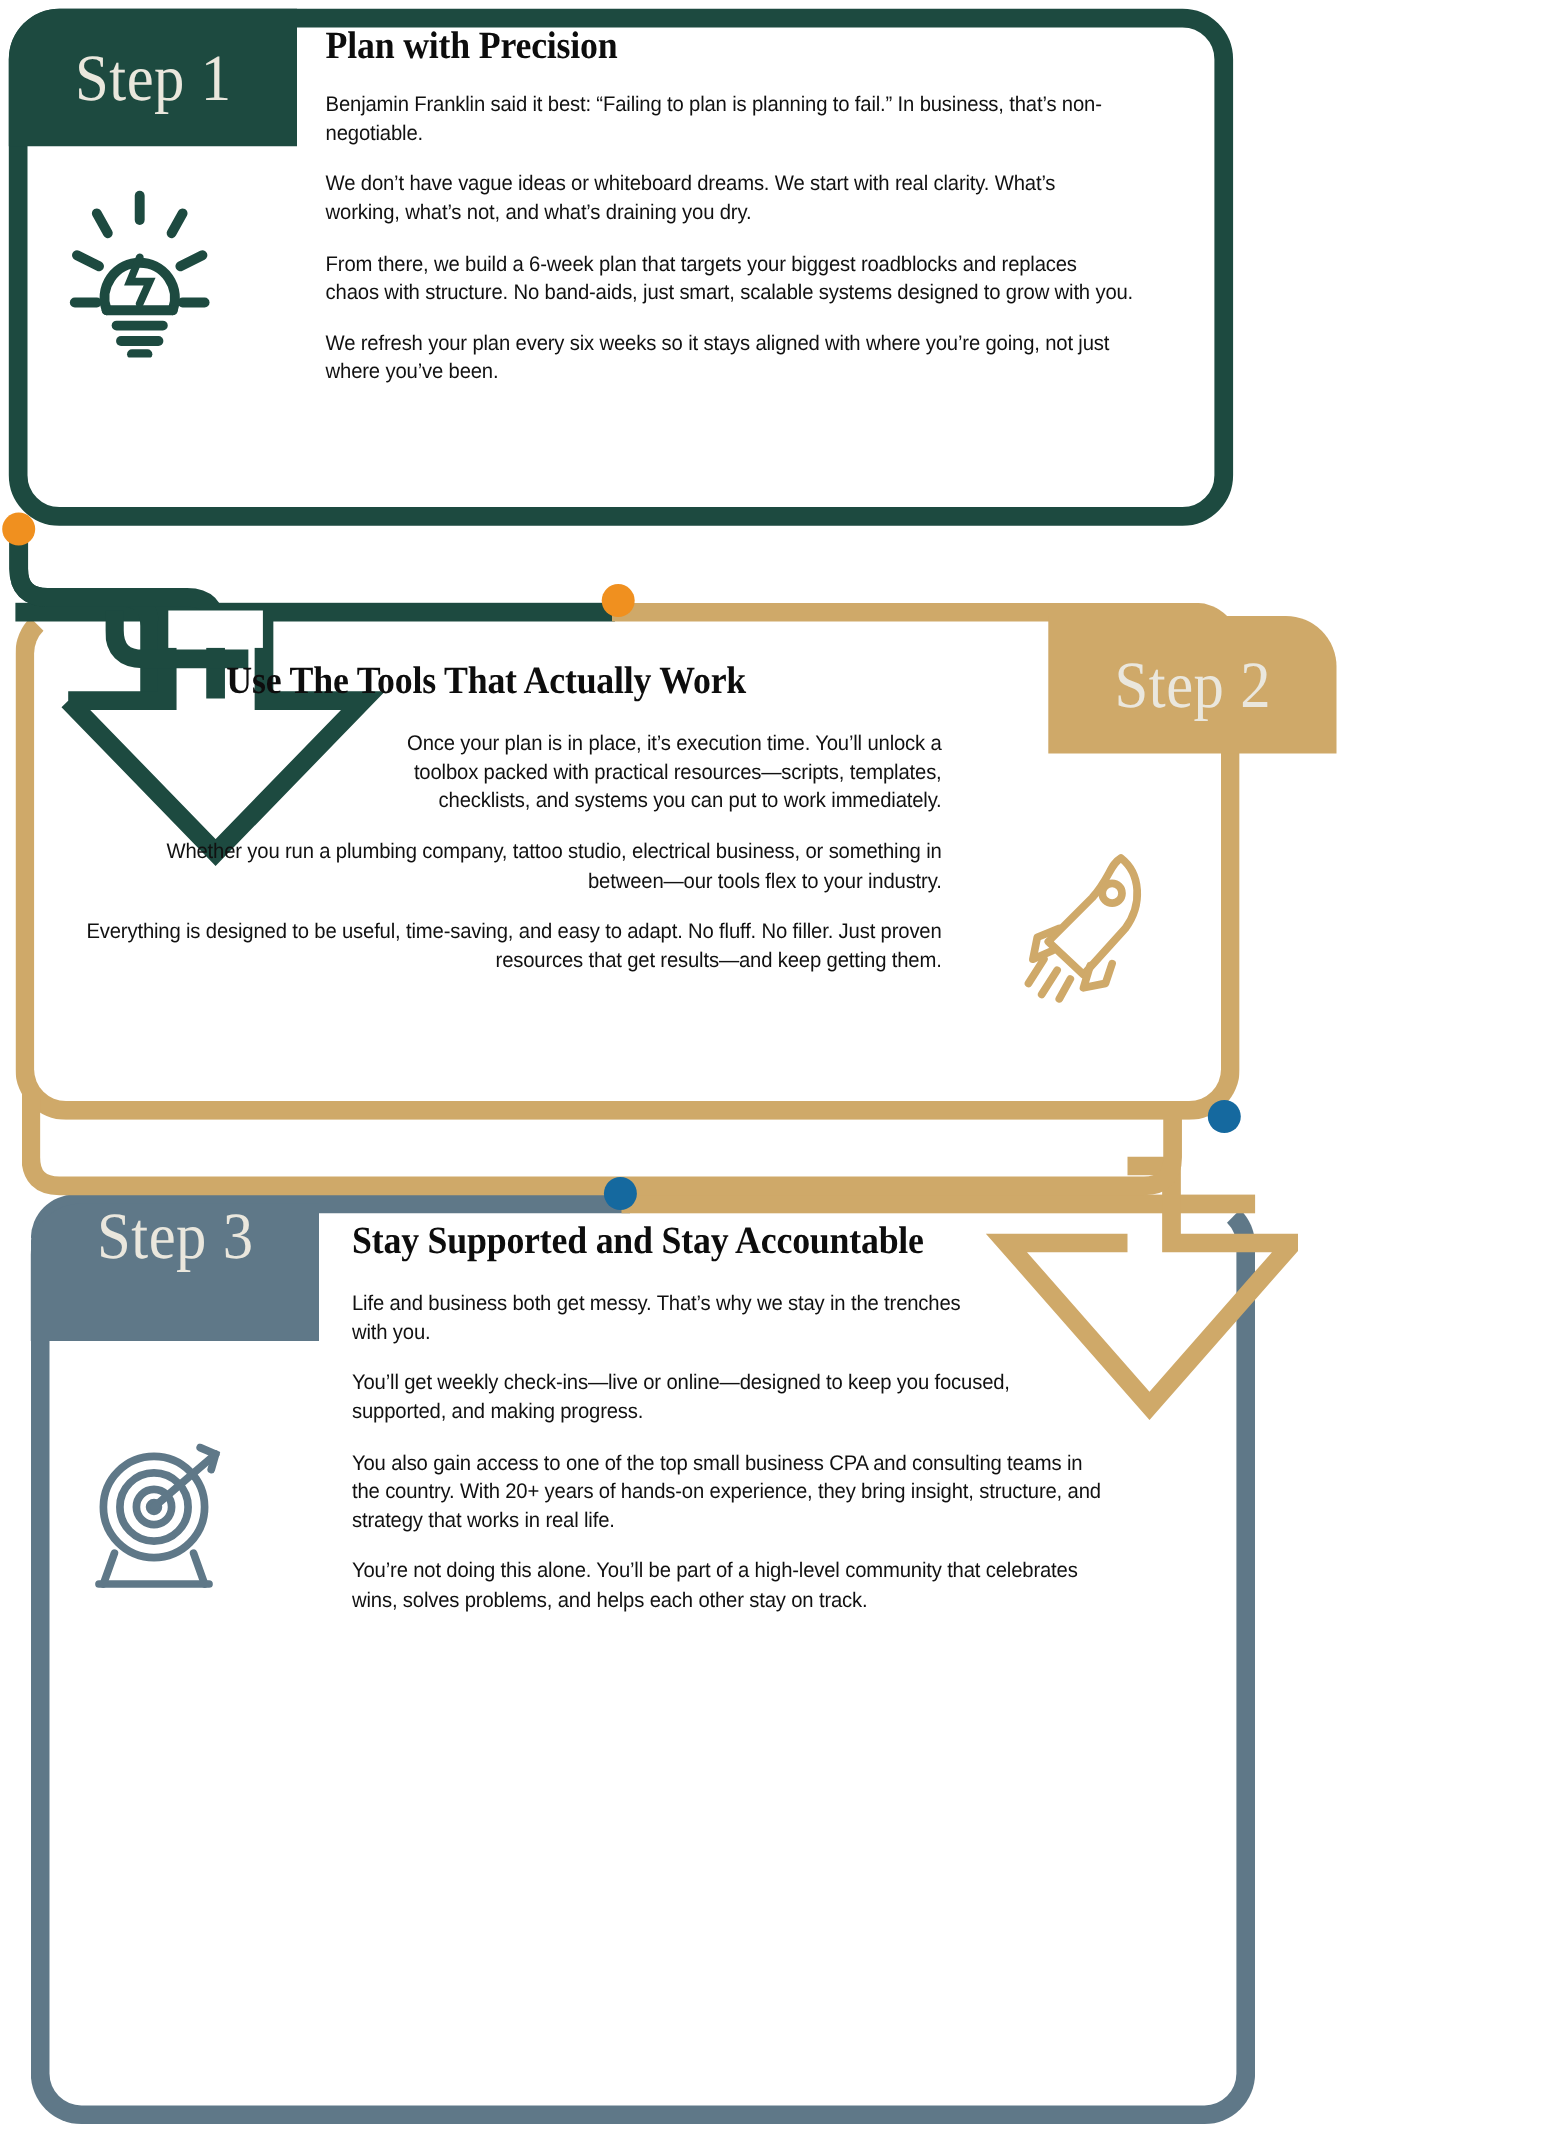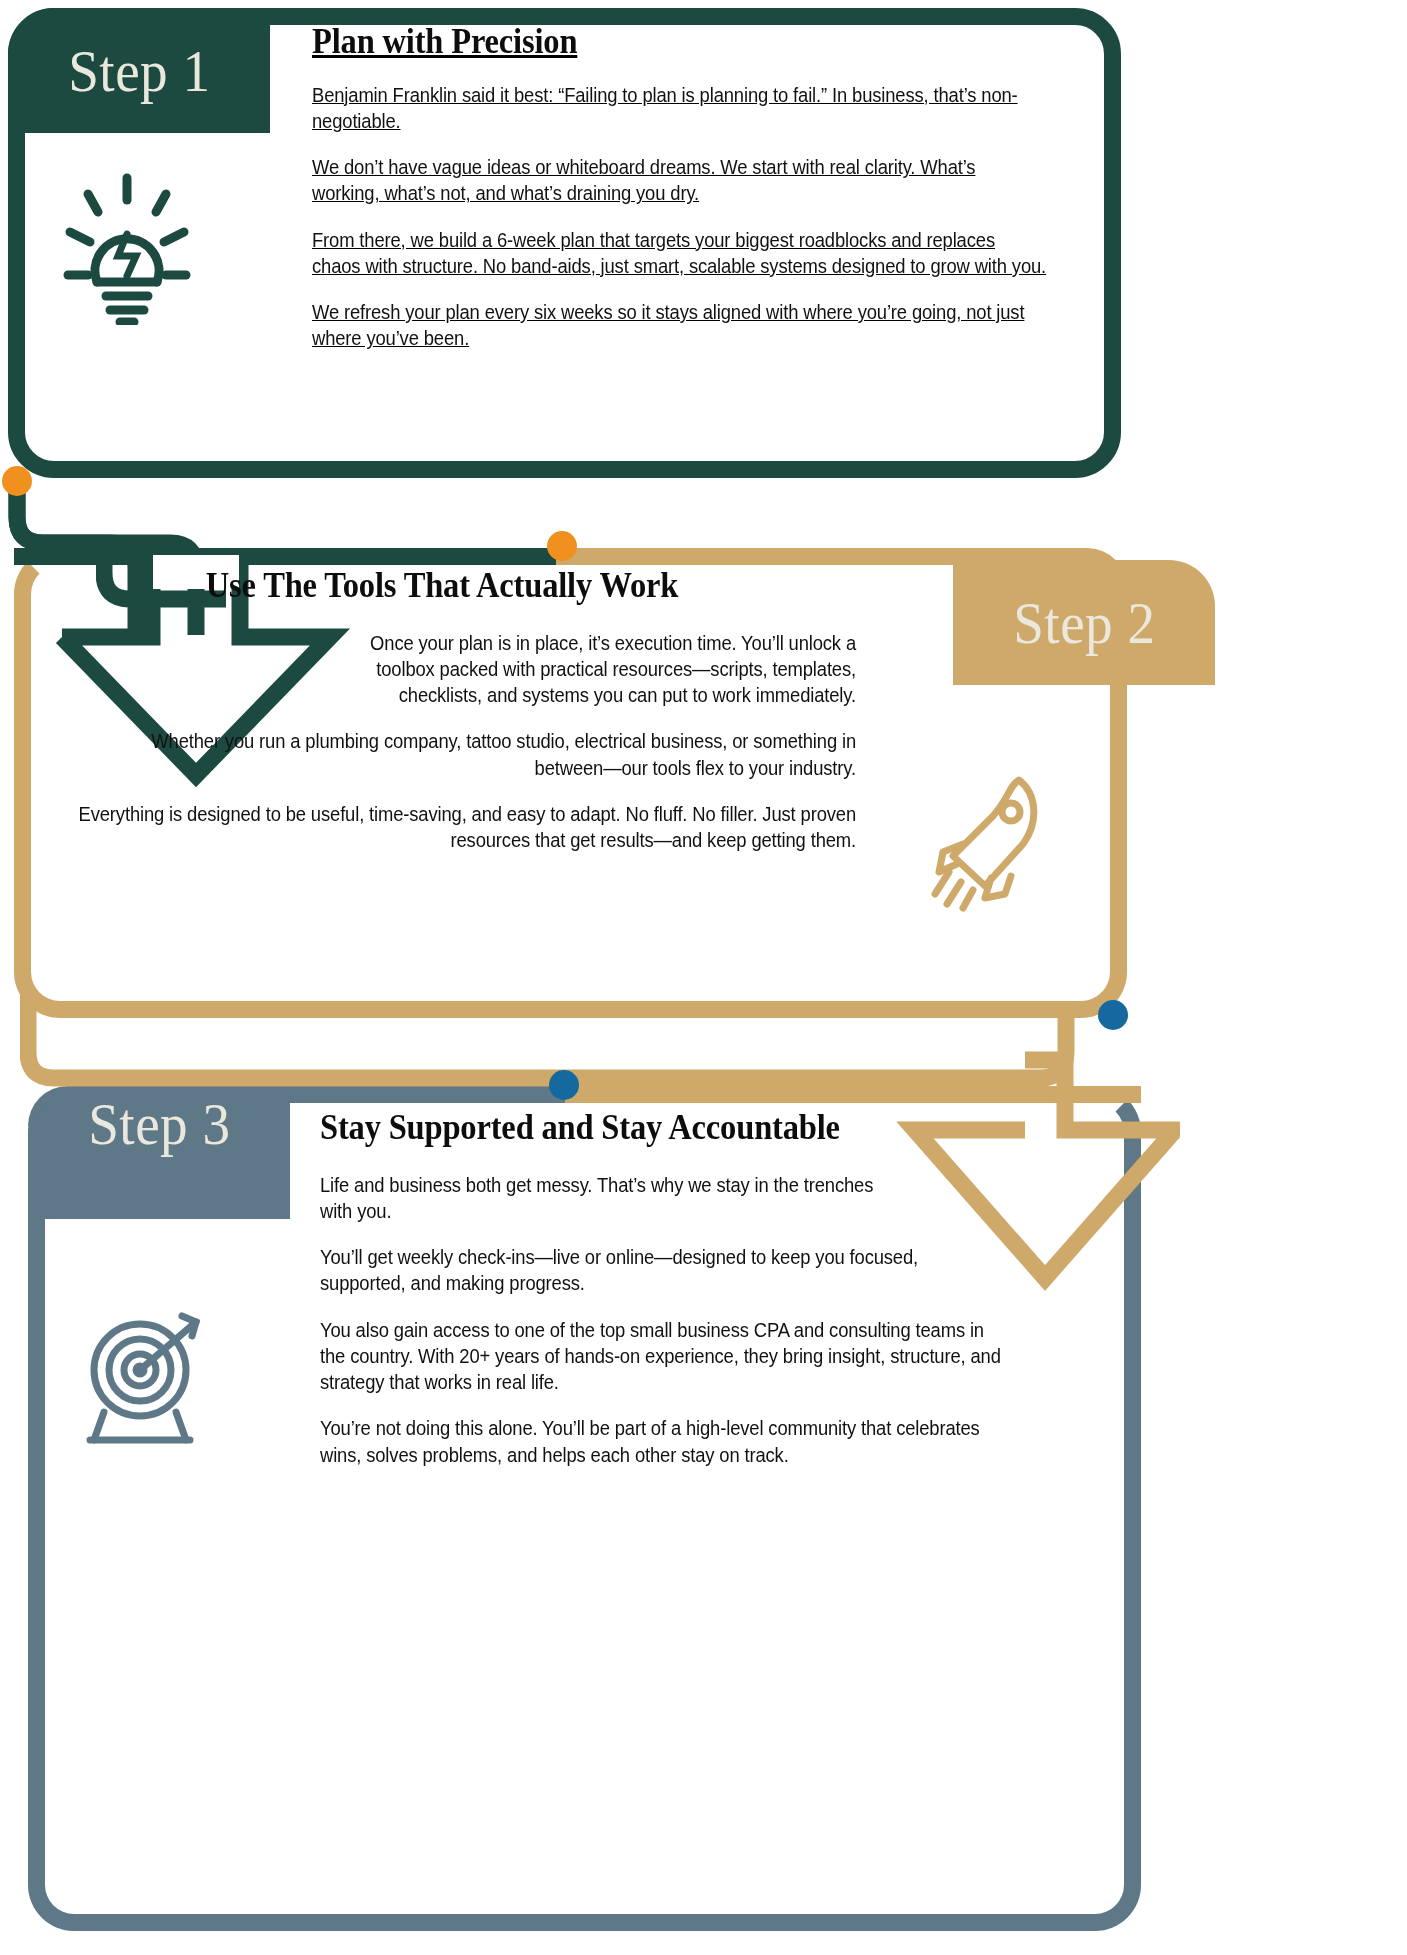--- a/index.html
+++ b/index.html
@@ -37,21 +37,21 @@
     font-family: "Liberation Serif", serif;
     font-size: 60px;
     color: #eae7dd;
     letter-spacing: 0.5px;
     line-height: 1;
     transform: scaleX(0.92);
   }
 
   .s1-icon { position: absolute; left: 62px; top: 170px; width: 130px; height: 155px; z-index: 5; }
 
-  .s1-body { position: absolute; left: 312px; top: 24px; width: 770px; z-index: 5; text-decoration: underline; }
+  .s1-body { position: absolute; left: 296px; top: 24px; width: 770px; z-index: 5; }
 
   
   .s2-card {
     position: absolute;
     left: 14px; top: 548px;
     width: 1113px; height: 470px;
     border: 17px solid #cfa969;
     border-radius: 46px;
     background: transparent;
     border-top-color: transparent;
@@ -75,21 +75,21 @@
   .s2-badge {
     position: absolute;
     right: 14px; top: 560px;
     width: 262px; height: 125px;
     background: #cfa969;
     border-top-right-radius: 46px;
     display: flex; align-items: center; justify-content: center;
     z-index: 4;
   }
   .s2-icon { position: absolute; right: 180px; top: 768px; width: 130px; height: 145px; z-index: 5; }
-  .s2-body { position: absolute; left: 28px; top: 568px; width: 828px; z-index: 5; text-align: right; }
+  .s2-body { position: absolute; left: 28px; top: 601px; width: 828px; z-index: 5; text-align: right; }
 
   
   .s3-card {
     position: absolute;
     left: 28px; top: 1086px;
     width: 1113px; height: 845px;
     border: 17px solid #5f7888;
     border-radius: 46px;
     background: #ffffff;
     border-top-color: transparent;

